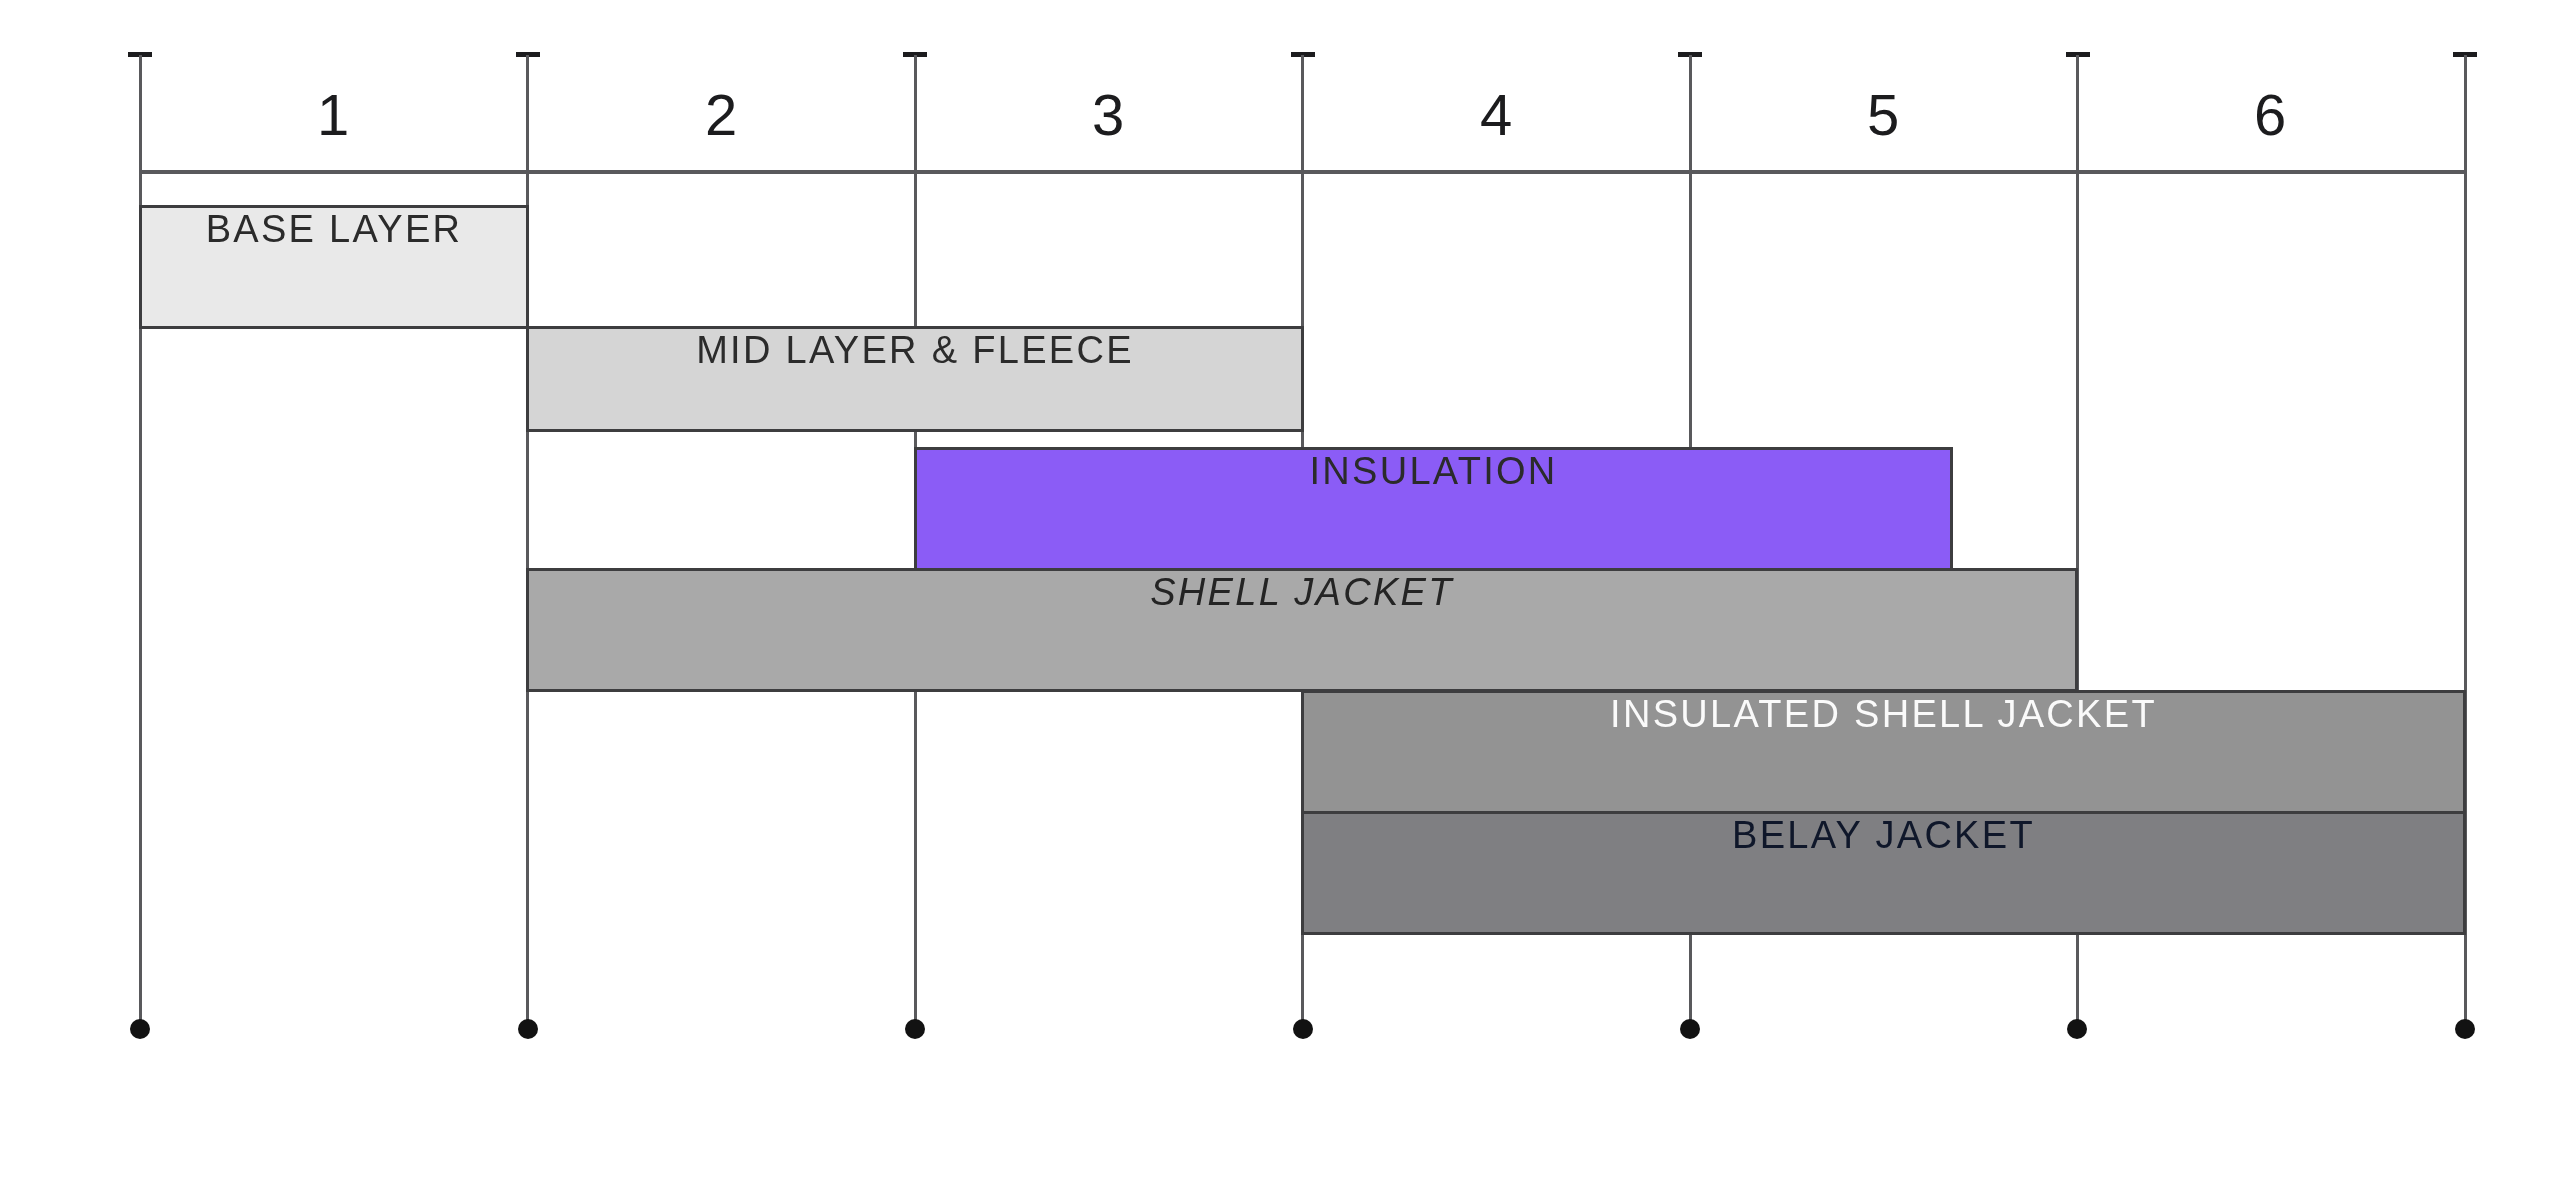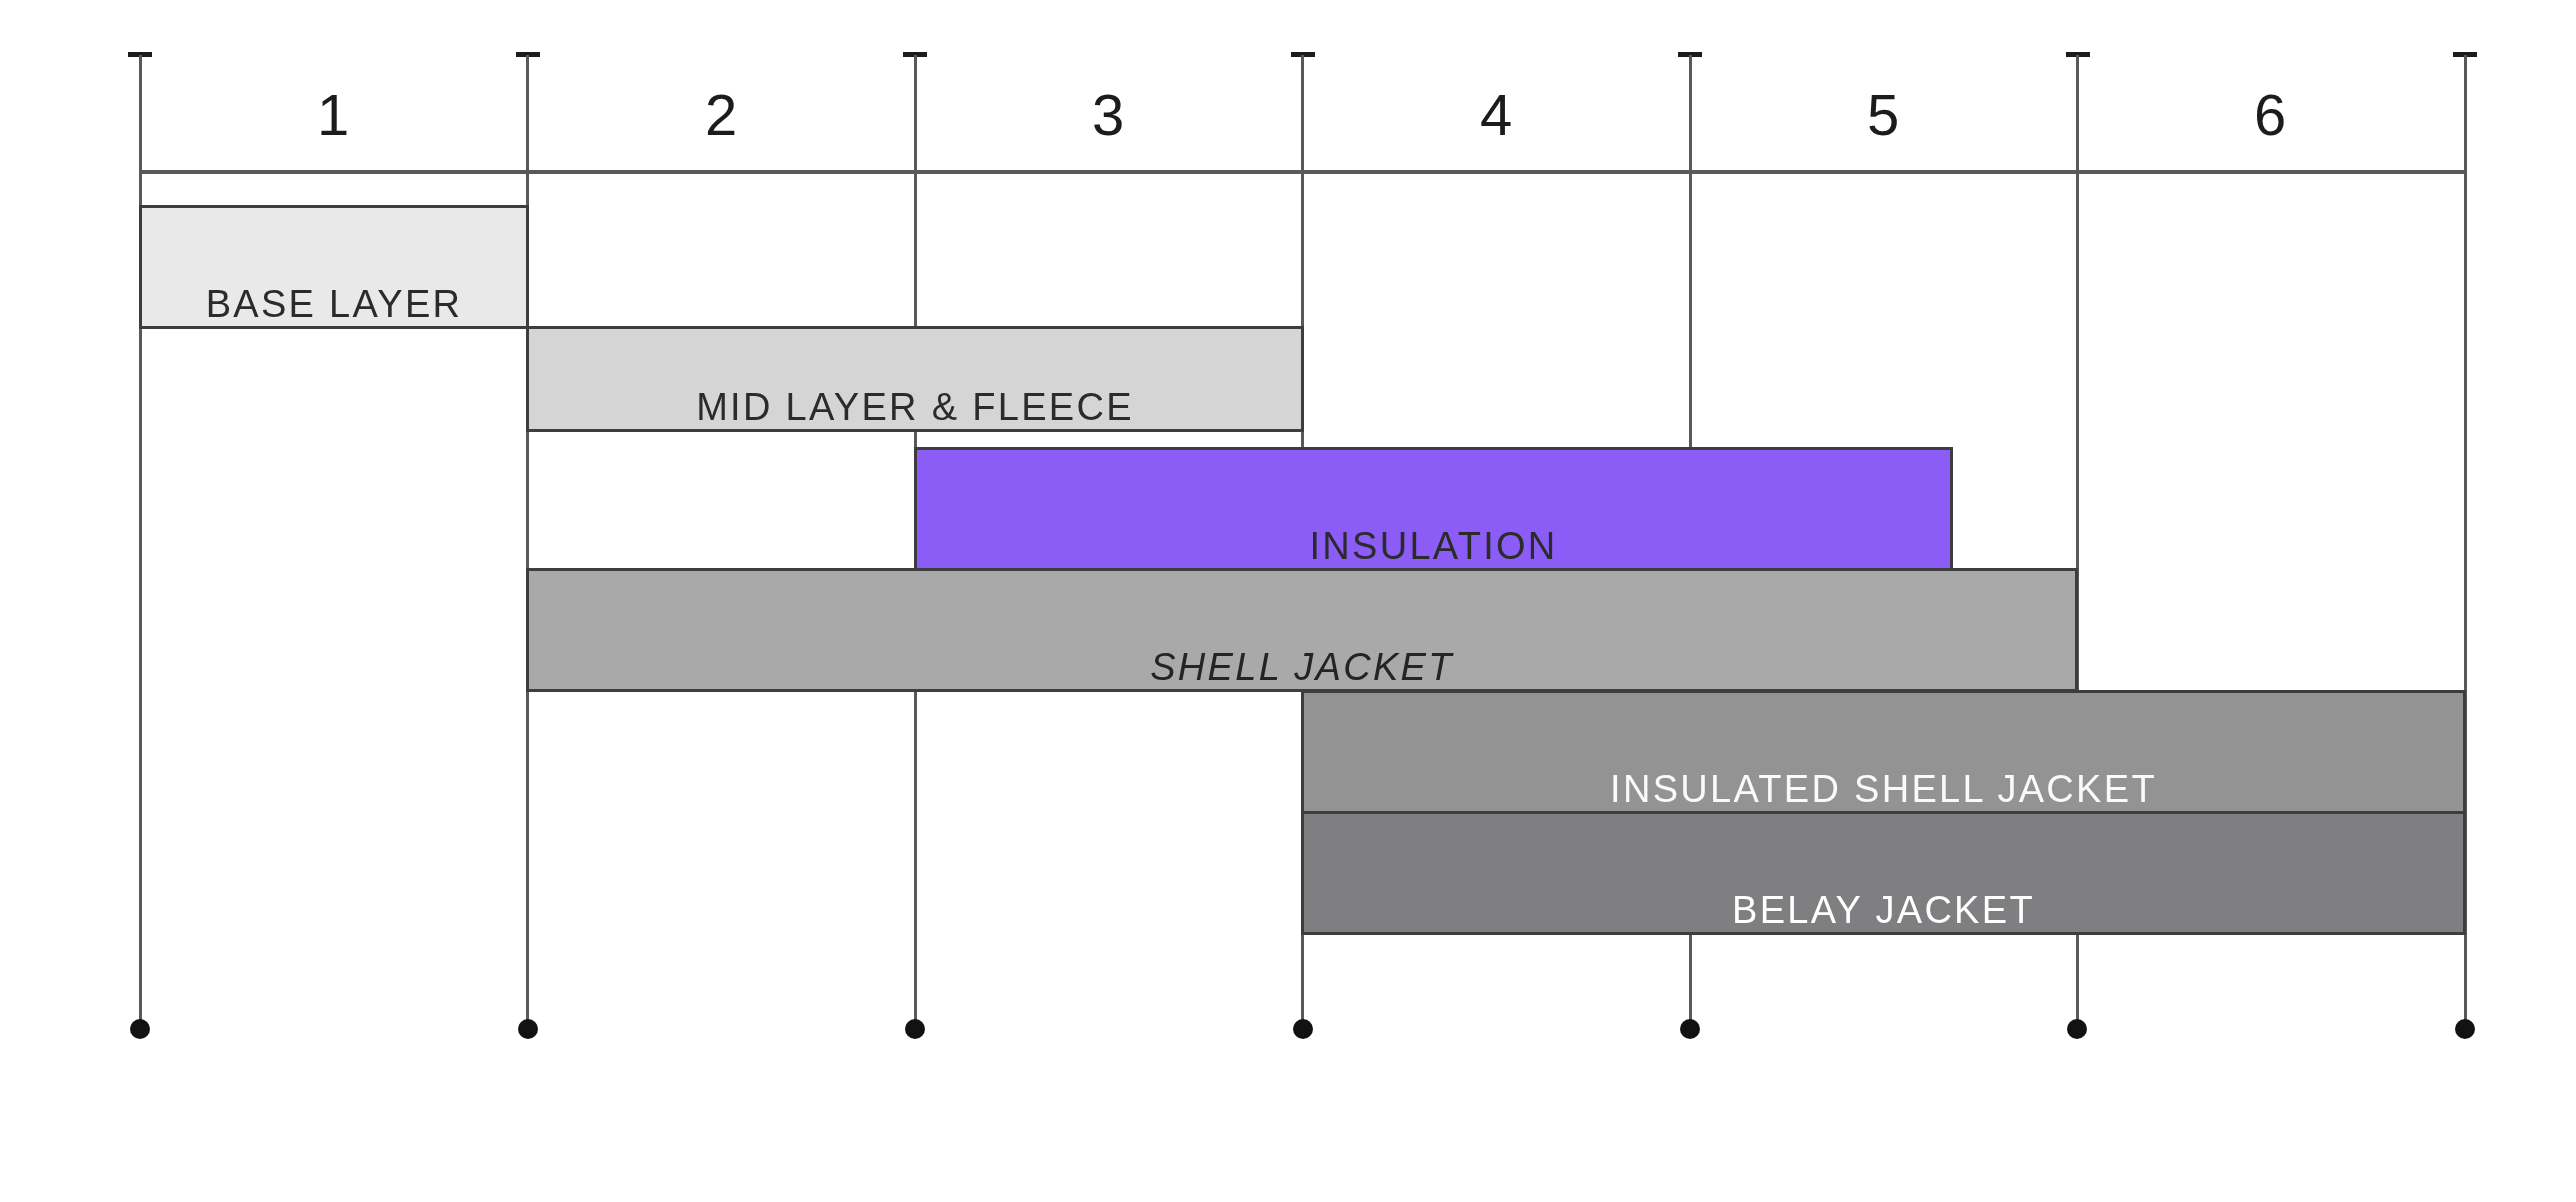--- a/index.html
+++ b/index.html
@@ -40,21 +40,21 @@
     justify-content: center;
     font-size: 58px;
     font-weight: 400;
     letter-spacing: 0.9px;
   }
   .bar {
     position: absolute;
     box-sizing: border-box;
     border: 3.6px solid #3d3d3f;
     display: flex;
-    align-items: flex-end;
+    align-items: flex-start;
     justify-content: center;
   }
   .bar-label {
     font-size: 38px;
     font-weight: 400;
     letter-spacing: 2.3px;
     white-space: nowrap;
   }
 </style>
 </head>
@@ -101,17 +101,17 @@
       <div class="bar" style="left: 914px; width: 1039px; top: 447px; height: 124px; background: #8b5cf6; border-color: rgb(61, 61, 63);">
         <span class="bar-label" style="color: rgb(43, 43, 43);">INSULATION</span>
       </div>
       <div class="bar" style="left: 526px; width: 1552px; top: 568px; height: 124px; background: rgb(169, 169, 169); border-color: rgb(61, 61, 63); font-style: italic;">
         <span class="bar-label" style="color: rgb(36, 36, 36);">SHELL JACKET</span>
       </div>
       <div class="bar" style="left: 1301px; width: 1165px; top: 690px; height: 124px; background: rgb(147, 147, 147); border-color: rgb(61, 61, 63);">
         <span class="bar-label" style="color: rgb(250, 250, 250);">INSULATED SHELL JACKET</span>
       </div>
       <div class="bar" style="left: 1301px; width: 1165px; top: 811px; height: 124px; background: rgb(127, 127, 130); border-color: rgb(61, 61, 63);">
-        <span class="bar-label" style="color: #ffffff;">BELAY JACKET</span>
+        <span class="bar-label" style="color: #0f172a;">BELAY JACKET</span>
       </div>
     </div>
 </div>
 
 
 </body></html>

